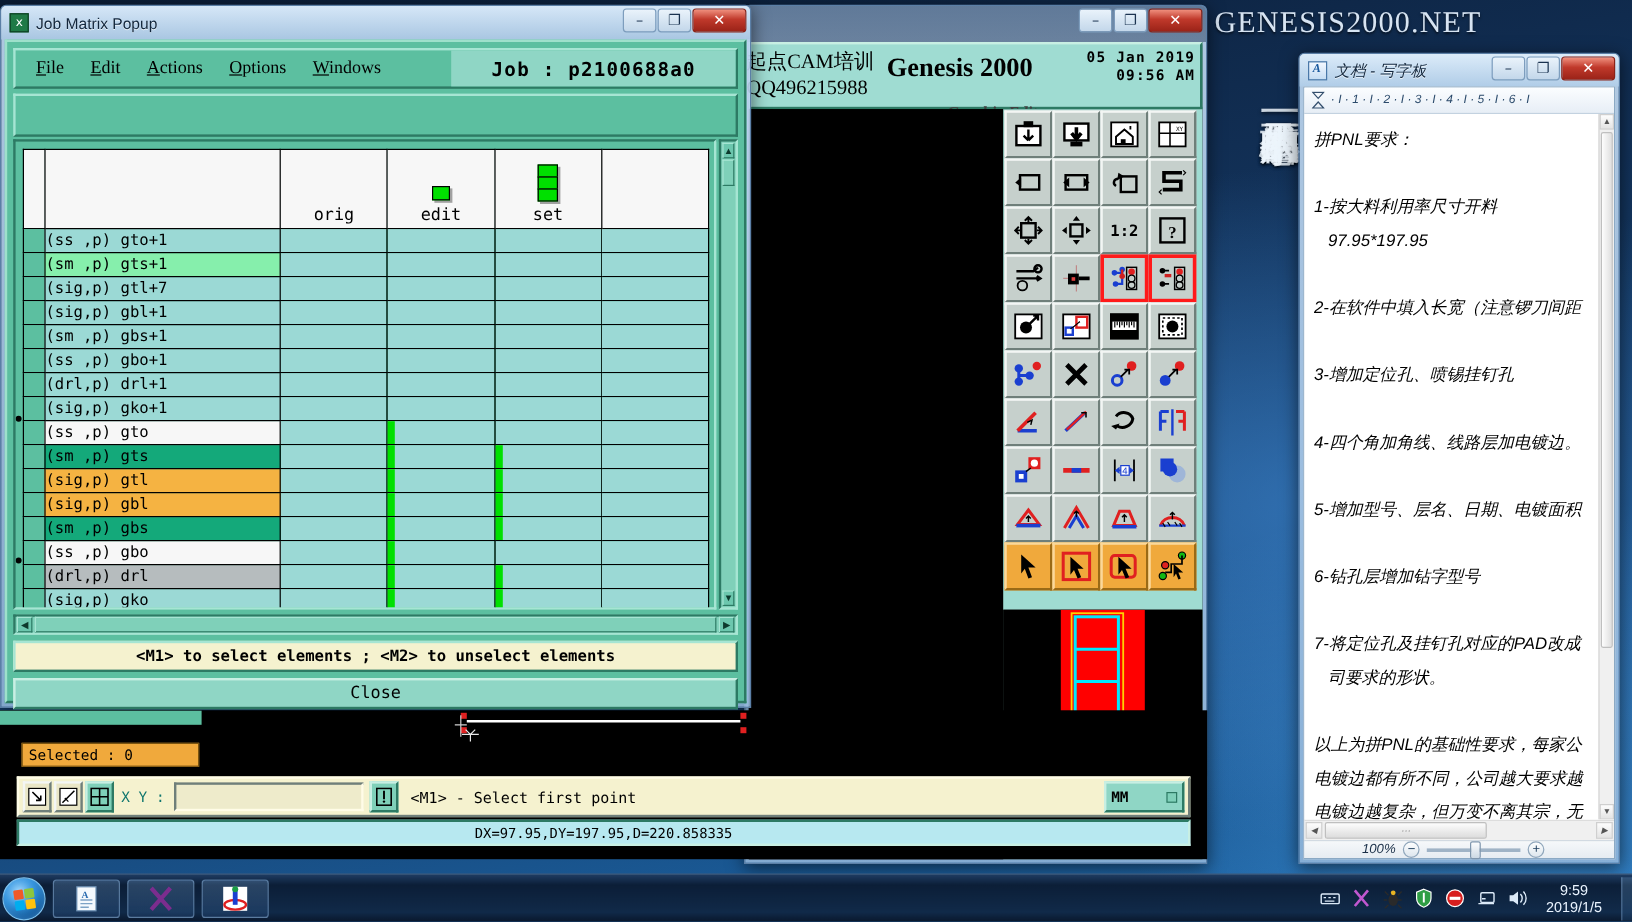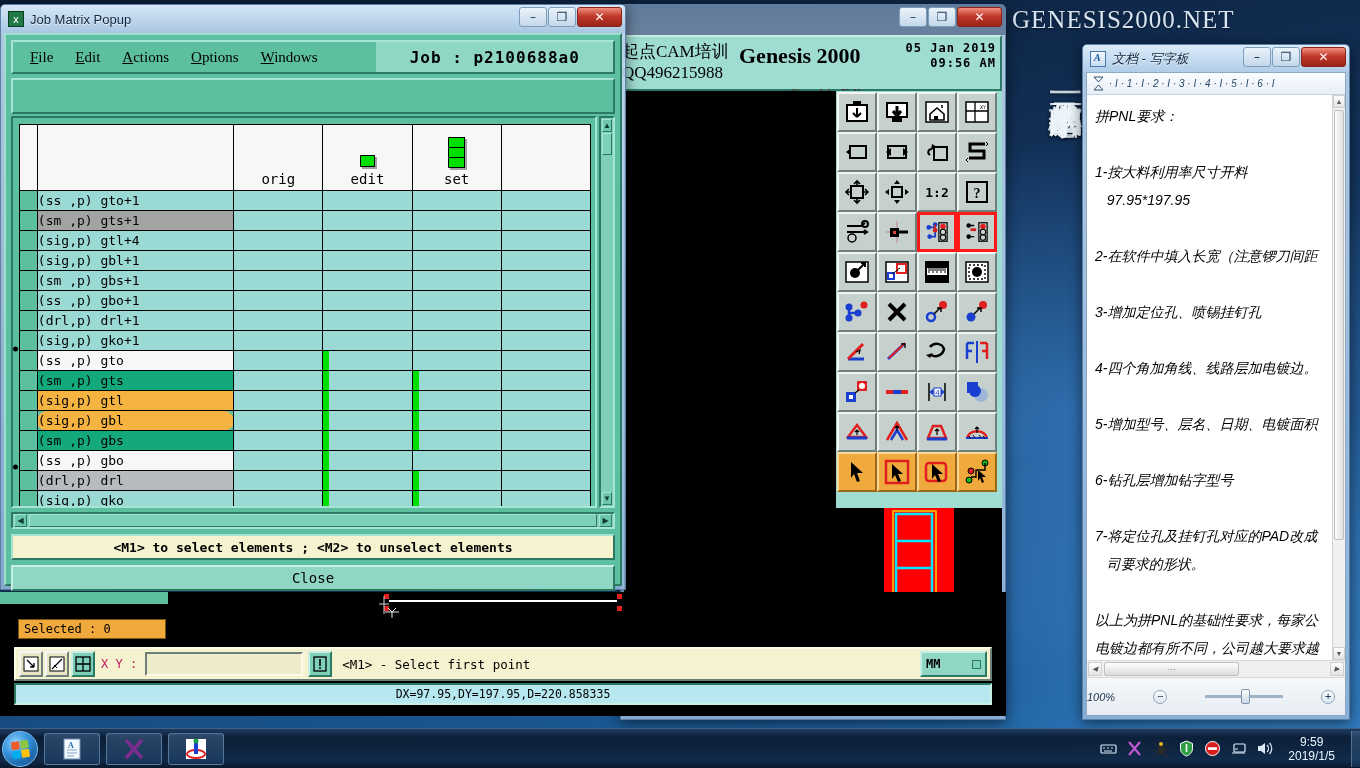--- a/index.html
+++ b/index.html
@@ -293,21 +293,21 @@
     border:2px solid; border-color:#fffce7 #6f7f7a #6f7f7a #fffce7;
     display:flex; align-items:center; padding:0 3px; gap:2px;
   }
   .cbtn {
     width:24px; height:26px; flex:0 0 auto;
     border:2px solid; border-color:#f3f6f4 #6f7f7a #6f7f7a #f3f6f4;
     background:#e9e6c6; display:flex; align-items:center; justify-content:center;
   }
   .cbtn.act { background:#7fd0b9; border-color:#c8efe3 #2d7a64 #2d7a64 #c8efe3; }
   #xy-label {
-    font-family:"DejaVu Sans Mono", monospace; font-size:12px; color:#be185d;
+    font-family:"DejaVu Sans Mono", monospace; font-size:12px; color:#0f766e;
     padding:0 6px 0 4px; white-space:nowrap;
   }
   #xy-input {
     width:158px; height:24px; background:#eeebcb;
     border:2px solid; border-color:#6f7f7a #fffce7 #fffce7 #6f7f7a;
     font-family:"DejaVu Sans Mono", monospace; font-size:12px; padding:0 3px;
     color:#000; outline:none;
   }
   .cbtn.bang { background:#7fd0b9; border-color:#c8efe3 #2d7a64 #2d7a64 #c8efe3; margin-left:3px; }
   #cmd-msg {
@@ -391,23 +391,23 @@
     display:flex; align-items:center; justify-content:center;
   }
   #wp-hthumb {
     width:135px; height:14px; margin-left:2px;
     background:linear-gradient(180deg,#fdfdfd,#dcdcdc);
     border:1px solid #bfbfbf; border-radius:2px;
     display:flex; align-items:center; justify-content:center;
     font-size:8px; color:#7a7a7a; letter-spacing:1px;
   }
   #wp-status {
-    height:38px; background:linear-gradient(180deg,#f6f8fa,#e6ecf2);
+    height:15px; background:linear-gradient(180deg,#f6f8fa,#e6ecf2);
     border-top:1px solid #d2dae2;
-    display:flex; align-items:center; justify-content:space-between;
+    display:flex; align-items:center; justify-content:center;
     gap:6px; padding-right:10px;
   }
   #wp-zoomlabel { font-size:11px; color:#1a2f47; }
   .zbtn {
     width:14px; height:14px; border:1px solid #8fa6bb; border-radius:50%;
     background:linear-gradient(180deg,#fdfefe,#dde6ee);
     display:flex; align-items:center; justify-content:center;
     font-size:11px; color:#20405f; line-height:1;
   }
   #zslider { width:78px; height:3px; background:#9fb3c6; position:relative; }
@@ -926,29 +926,29 @@
               <tr>
                 <td class="marker col-marker"></td>
                 <td class="name col-name" style="background: rgb(155, 217, 213);">(ss ,p) gto+1</td>
                 <td class="cell col-data"></td>
                 <td class="cell col-data"></td>
                 <td class="cell col-data"></td>
                 <td class="cell col-data"></td>
               </tr>
               <tr>
                 <td class="marker col-marker"></td>
-                <td class="name col-name" style="background: #a3a3a3; margin-left: 40px;">(sm ,p) gts+1</td>
-                <td class="cell col-data"></td>
-                <td class="cell col-data"></td>
-                <td class="cell col-data"></td>
-                <td class="cell col-data"></td>
-              </tr>
-              <tr>
-                <td class="marker col-marker"></td>
-                <td class="name col-name" style="background: rgb(155, 217, 213);">(sig,p) gtl+4</td>
+                <td class="name col-name" style="background: #86efac; margin-left: 40px;">(sm ,p) gts+1</td>
+                <td class="cell col-data"></td>
+                <td class="cell col-data"></td>
+                <td class="cell col-data"></td>
+                <td class="cell col-data"></td>
+              </tr>
+              <tr>
+                <td class="marker col-marker"></td>
+                <td class="name col-name" style="background: rgb(155, 217, 213);">(sig,p) gtl+7</td>
                 <td class="cell col-data"></td>
                 <td class="cell col-data"></td>
                 <td class="cell col-data"></td>
                 <td class="cell col-data"></td>
               </tr>
               <tr>
                 <td class="marker col-marker"></td>
                 <td class="name col-name" style="background: rgb(155, 217, 213);">(sig,p) gbl+1</td>
                 <td class="cell col-data"></td>
                 <td class="cell col-data"></td>
@@ -1008,21 +1008,21 @@
               <tr>
                 <td class="marker col-marker"></td>
                 <td class="name col-name" style="background: rgb(245, 179, 66);">(sig,p) gtl</td>
                 <td class="cell col-data"></td>
                 <td class="cell col-data green"></td>
                 <td class="cell col-data green"></td>
                 <td class="cell col-data"></td>
               </tr>
               <tr>
                 <td class="marker col-marker"></td>
-                <td class="name col-name" style="background: rgb(245, 179, 66); border-radius: 10px;">(sig,p) gbl</td>
+                <td class="name col-name" style="background: rgb(245, 179, 66);">(sig,p) gbl</td>
                 <td class="cell col-data"></td>
                 <td class="cell col-data green"></td>
                 <td class="cell col-data green"></td>
                 <td class="cell col-data"></td>
               </tr>
               <tr>
                 <td class="marker col-marker"></td>
                 <td class="name col-name" style="background: rgb(20, 169, 122);">(sm ,p) gbs</td>
                 <td class="cell col-data"></td>
                 <td class="cell col-data green"></td>

